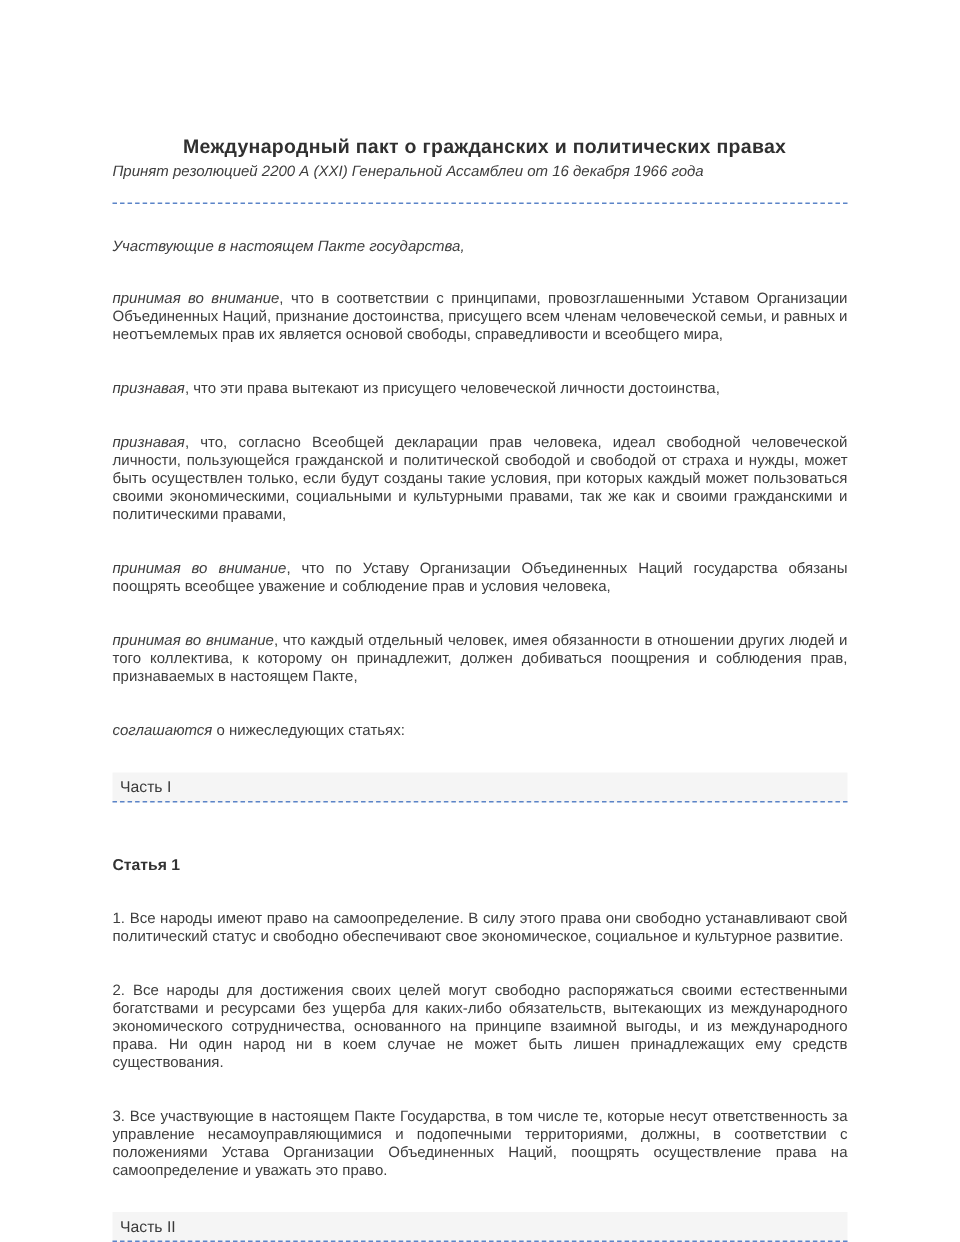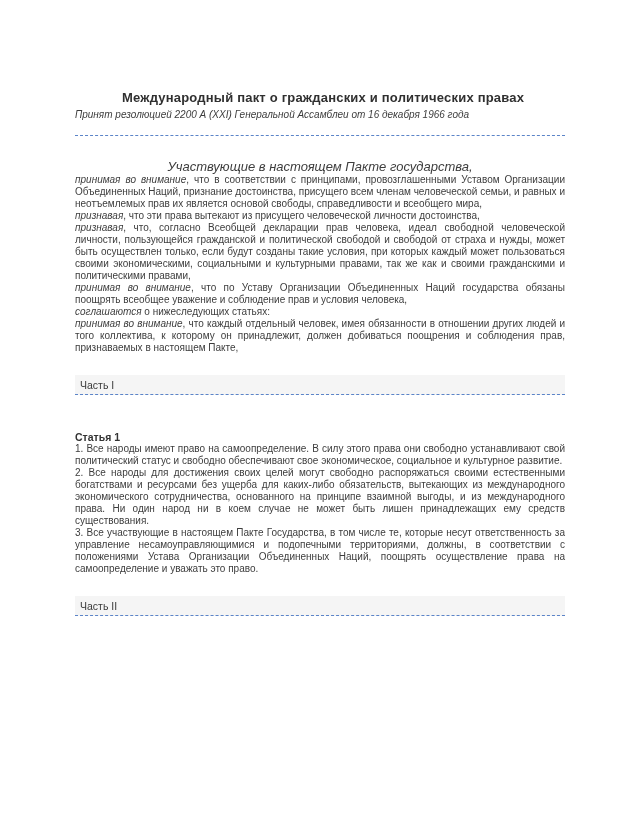--- a/index.html
+++ b/index.html
@@ -27,27 +27,26 @@
     font-style: italic;
     color: #3d3d3d;
   }
   .divider {
     margin-top: 15px;
     border-bottom: 1px dashed #5b84c8;
     height: 1px;
   }
   .intro {
     margin-top: 23px;
-    font-size: 13px;
+    font-size: 10px;
     font-style: italic;
     color: #3d3d3d;
-    text-align: center;
   }
   p.body-par {
-    margin-top: 0;
+    margin-top: 24px;
     font-size: 10px;
     line-height: 12px;
     text-align: justify;
     color: #3d3d3d;
   }
   p.body-par .lead { font-style: italic; }
   .section-heading {
     margin-top: 21px;
     background: #f5f5f5;
     border-bottom: 1px dashed #5b84c8;
@@ -77,23 +76,23 @@
   <div class="intro">Участвующие в настоящем Пакте государства,</div>
 
   <p class="body-par"><span class="lead">принимая во внимание</span><span>, что в соответствии с принципами, провозглашенными Уставом Организации Объединенных Наций, признание достоинства, присущего всем членам человеческой семьи, и равных и неотъемлемых прав их является основой свободы, справедливости и всеобщего мира,</span></p>
 
   <p class="body-par"><span class="lead">признавая</span><span>, что эти права вытекают из присущего человеческой личности достоинства,</span></p>
 
   <p class="body-par"><span class="lead">признавая</span><span>, что, согласно Всеобщей декларации прав человека, идеал свободной человеческой личности, пользующейся гражданской и политической свободой и свободой от страха и нужды, может быть осуществлен только, если будут созданы такие условия, при которых каждый может пользоваться своими экономическими, социальными и культурными правами, так же как и своими гражданскими и политическими правами,</span></p>
 
   <p class="body-par"><span class="lead">принимая во внимание</span><span>, что по Уставу Организации Объединенных Наций государства обязаны поощрять всеобщее уважение и соблюдение прав и условия человека,</span></p>
 
+  <p class="body-par"><span class="lead">принимая во внимание</span><span>, что каждый отдельный человек, имея обязанности в отношении других людей и того коллектива, к которому он принадлежит, должен добиваться поощрения и соблюдения прав, признаваемых в настоящем Пакте,</span></p>
+
   <p class="body-par"><span class="lead">соглашаются</span><span> о нижеследующих статьях:</span></p>
-
-  <p class="body-par"><span class="lead">принимая во внимание</span><span>, что каждый отдельный человек, имея обязанности в отношении других людей и того коллектива, к которому он принадлежит, должен добиваться поощрения и соблюдения прав, признаваемых в настоящем Пакте,</span></p>
 
   <div class="section-heading">Часть I</div>
 
   <div class="article-title">Статья 1</div>
 
   <p class="body-par article-par">1. Все народы имеют право на самоопределение. В силу этого права они свободно устанавливают свой политический статус и свободно обеспечивают свое экономическое, социальное и культурное развитие.</p>
 
   <p class="body-par article-par">2. Все народы для достижения своих целей могут свободно распоряжаться своими естественными богатствами и ресурсами без ущерба для каких-либо обязательств, вытекающих из международного экономического сотрудничества, основанного на принципе взаимной выгоды, и из международного права. Ни один народ ни в коем случае не может быть лишен принадлежащих ему средств существования.</p>
 
   <p class="body-par article-par">3. Все участвующие в настоящем Пакте Государства, в том числе те, которые несут ответственность за управление несамоуправляющимися и подопечными территориями, должны, в соответствии с положениями Устава Организации Объединенных Наций, поощрять осуществление права на самоопределение и уважать это право.</p>

